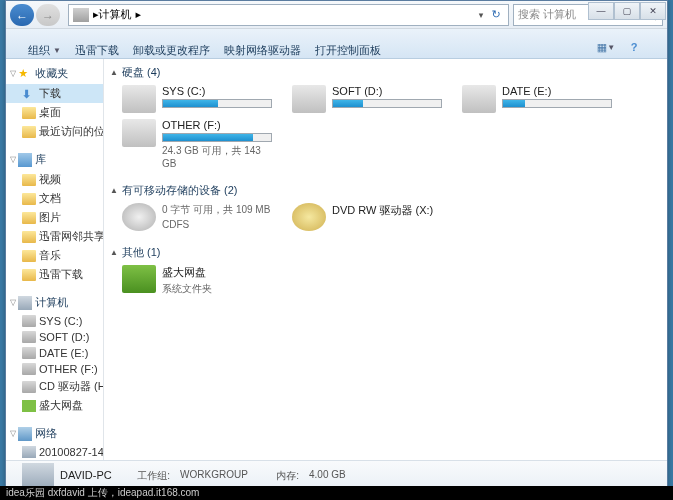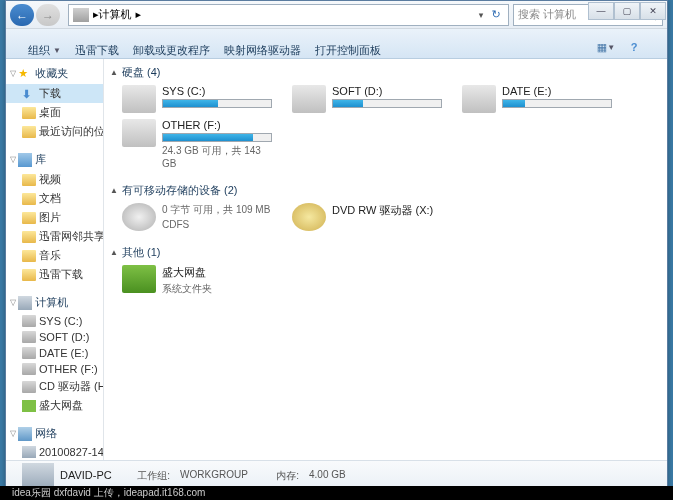--- a/index.html
+++ b/index.html
@@ -51,21 +51,21 @@
 .drive-info { flex: 1; display: flex; flex-direction: column; gap: 2px; }
 .drive-name { font-size: 11px; color: #222; }
 .drive-bar { height: 9px; border: 1px solid #a0a8b0; background: #f0f0f0; position: relative; }
 .drive-fill { height: 100%; background: linear-gradient(#3fb5e8, #1e90d0); }
 .drive-status { font-size: 10px; color: #666; }
 .statusbar { height: 30px; border-top: 1px solid #d8e0e8; background: linear-gradient(#f8fafc, #eaf0f6); display: flex; align-items: center; padding: 2px 16px; font-size: 10px; }
 .status-icon { width: 32px; height: 26px; background: linear-gradient(#d0d8e0, #98a8b8); margin-right: 6px; }
 .status-info { display: flex; flex-direction: column; }
 .status-row { display: flex; gap: 10px; color: #555; }
 .status-title { font-size: 11px; color: #222; }
-.footer { position: absolute; bottom: 0; left: 0; width: 673px; height: 14px; background: #000; color: #ccc; font-size: 10px; padding: 0 12px; line-height: 14px; }
+.footer { position: absolute; bottom: 0; left: 0; width: 673px; height: 14px; background: #000; color: #ccc; font-size: 10px; padding: 0 6px; line-height: 14px; }
 </style>
 </head>
 <body>
 
 <div class="window">
 
   <div class="titlebar">
     <div class="nav-btns">
       <div class="nav-btn nav-back">
           <span class="nav-arrow">←</span>

